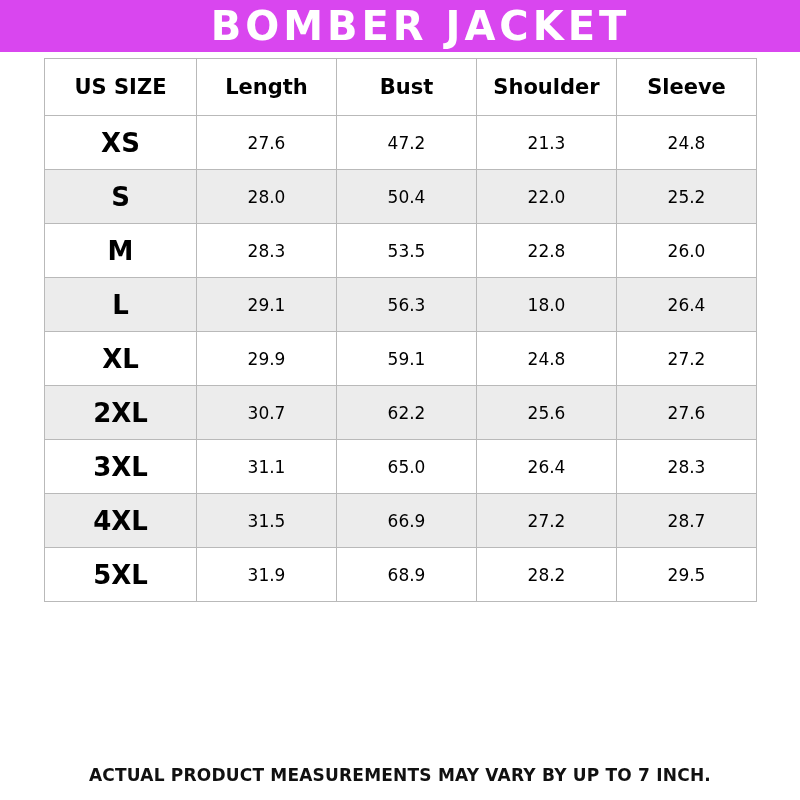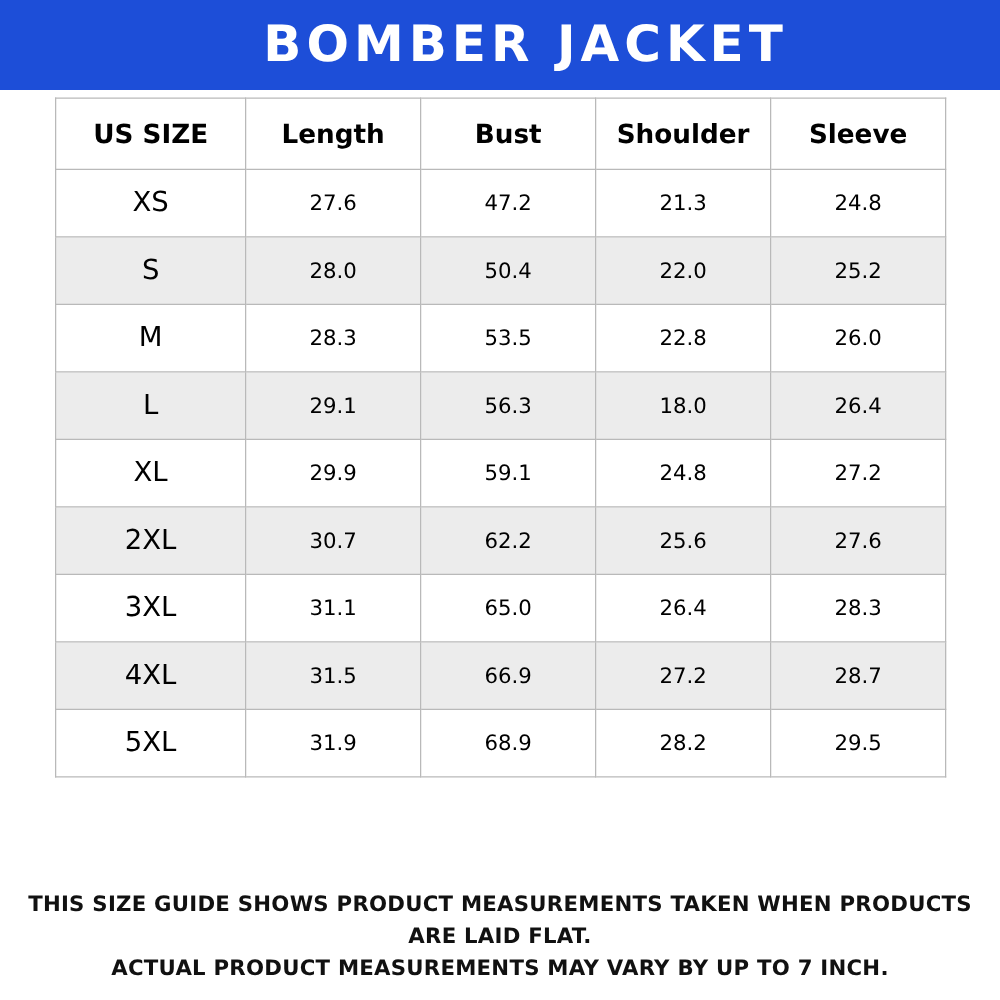--- a/index.html
+++ b/index.html
@@ -16,24 +16,24 @@
   .page {
     width: 800px;
     height: 800px;
     position: relative;
     box-sizing: border-box;
     display: flex;
     flex-direction: column;
     background: #ffffff;
   }
   .title-bar {
-    background: #1d4ed8;
+    background: #d946ef;
     color: #ffffff;
     text-align: center;
-    height: 72px;
+    height: 52px;
     display: flex;
     align-items: center;
     justify-content: center;
     padding-left: 41px;
   }
   .title-bar .title-text {
     font-family: "DejaVu Sans", sans-serif;
     font-size: 40px;
     font-weight: bold;
     letter-spacing: 4px;
@@ -76,22 +76,22 @@
     height: 50px;
     font-style: italic;
     font-size: 16px;
     background: #ececec;
   }
   tr.data-row td {
     height: 53px;
     font-size: 17px;
   }
   tr.data-row td.size-cell {
-    font-weight: normal;
-    font-size: 22px;
+    font-weight: bold;
+    font-size: 26px;
   }
   tr.data-row.odd td { background: #ffffff; }
   tr.data-row.even td { background: #ececec; }
   tr.unit-row td.size-cell { font-weight: normal; }
 
   .footer {
     padding: 10px 20px 12px 20px;
     text-align: center;
   }
   .footer .line {
@@ -193,17 +193,16 @@
           <td>31.9</td>
           <td>68.9</td>
           <td>28.2</td>
           <td>29.5</td>
         </tr>
       </tbody>
     </table>
   </div>
 
   <div class="footer">
-    <div class="line">THIS SIZE GUIDE SHOWS PRODUCT MEASUREMENTS TAKEN WHEN PRODUCTS ARE LAID FLAT.</div>
     <div class="line">ACTUAL PRODUCT MEASUREMENTS MAY VARY BY UP TO 7 INCH.</div>
   </div>
 
 </div>
 
 </body></html>

